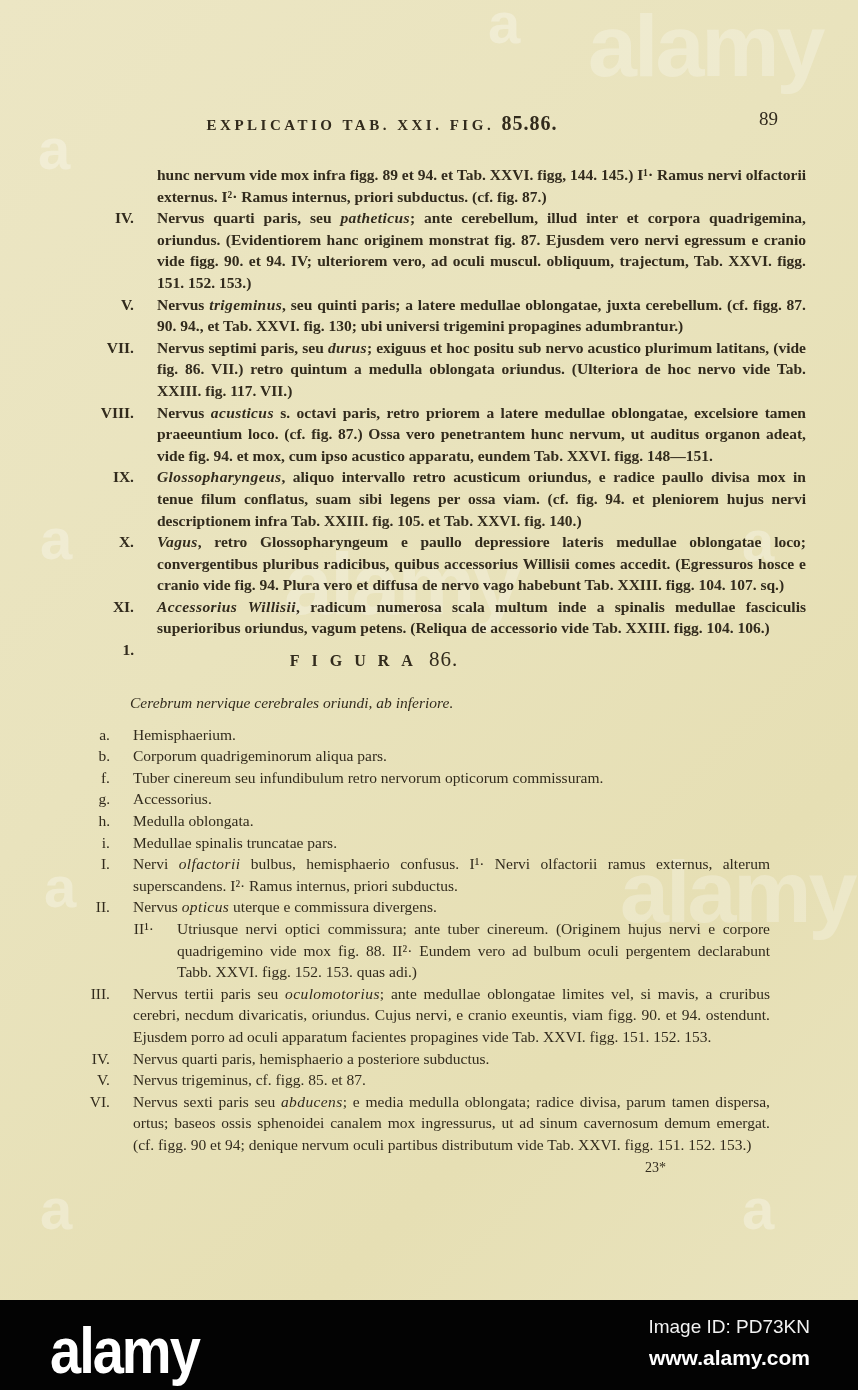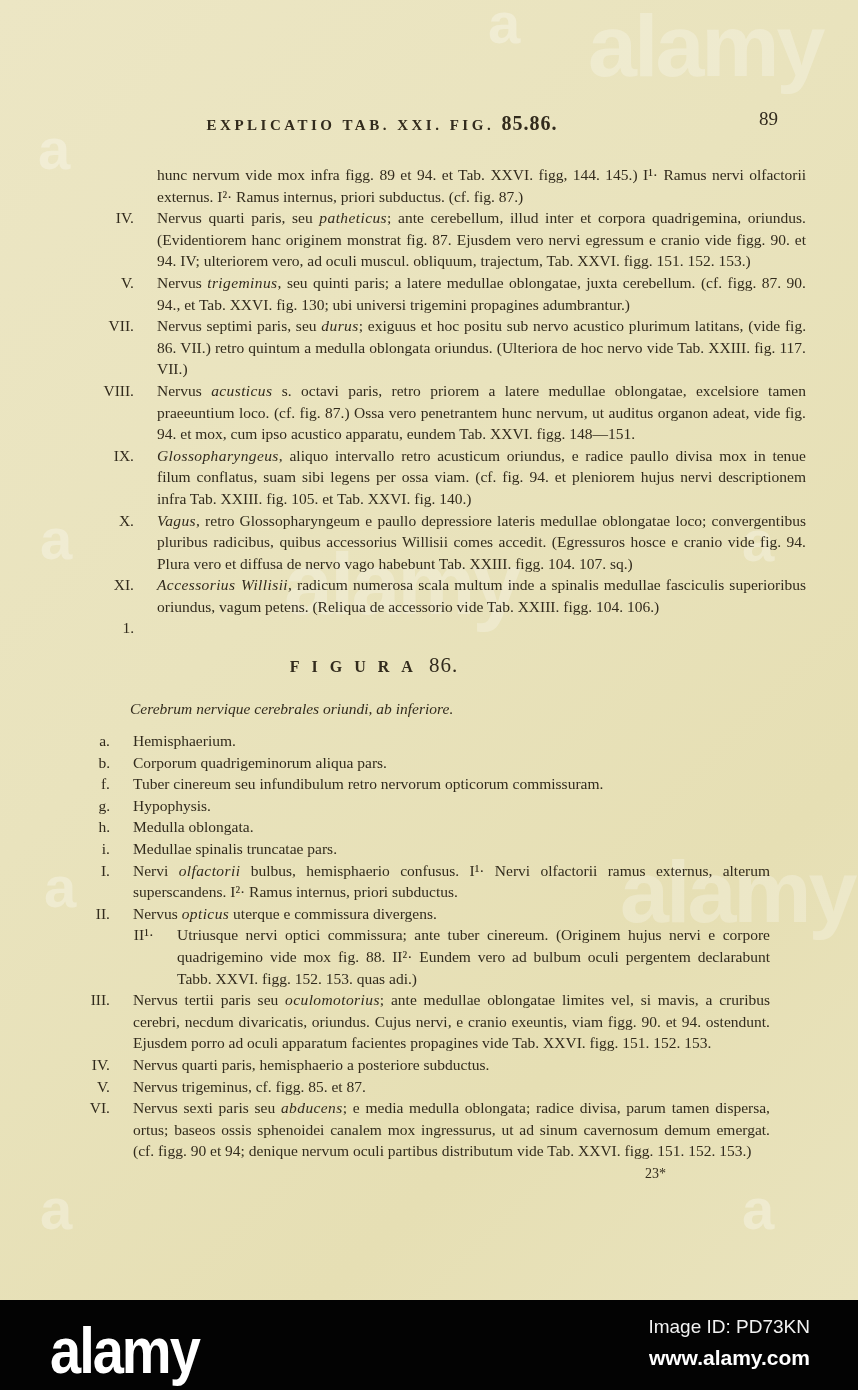--- a/index.html
+++ b/index.html
@@ -36,28 +36,28 @@
   .wm:nth-of-type(10){left:742px;top:1180px;}
   
   .header-row{position:relative;padding-top:112px;height:36px;}
   .header-center{
     position:absolute;left:0;right:94px;text-align:center;
     font-size:15px;letter-spacing:3.5px;font-weight:bold;white-space:nowrap;
   }
   .header-center .figs{font-size:20px;letter-spacing:1px;}
   .page-number{position:absolute;right:80px;top:108px;font-size:19px;}
   
-  .sec1{margin:16px 52px 0 157px;}
+  .sec1{margin:16px 52px 0 157px;font-weight:bold;}
   .sec2{margin:10px 88px 0 133px;}
   .entry{position:relative;margin:0;text-align:justify;font-size:15.5px;line-height:21.6px;}
   .entry .lbl{position:absolute;right:100%;padding-right:23px;white-space:nowrap;}
   .entry.sub{margin-left:44px;}
   .entry i{letter-spacing:0.4px;}
   
-  .figura-heading{margin-top:36px;text-align:center;margin-right:110px;white-space:nowrap;}
+  .figura-heading{margin-top:8px;text-align:center;margin-right:110px;white-space:nowrap;}
   .figura-heading .fw{font-size:16px;font-weight:bold;letter-spacing:12px;}
   .figura-heading .fn{font-size:21px;letter-spacing:1px;}
   .subtitle{margin:20px 88px 0 130px;font-style:italic;font-size:15.5px;line-height:21.6px;}
   .sig{margin:4px 0 0 645px;font-size:14px;}
   
   .alamy-bar{
     position:absolute;left:0;top:1300px;width:858px;height:90px;background:#030303;
     font-family:"Liberation Sans","DejaVu Sans",sans-serif;color:#fff;
   }
   .alamy-logo{
@@ -161,21 +161,21 @@
             <span class="txt">Corporum quadrigeminorum aliqua pars.</span>
           </p>
 
           <p class="entry">
             <span class="lbl">f.</span>
             <span class="txt">Tuber cinereum seu infundibulum retro nervorum opticorum commissuram.</span>
           </p>
 
           <p class="entry">
             <span class="lbl">g.</span>
-            <span class="txt">Hypophysis.</span>
+            <span class="txt">Accessorius.</span>
           </p>
 
           <p class="entry">
             <span class="lbl">h.</span>
             <span class="txt">Medulla oblongata.</span>
           </p>
 
           <p class="entry">
             <span class="lbl">i.</span>
             <span class="txt">Medullae spinalis truncatae pars.</span>

